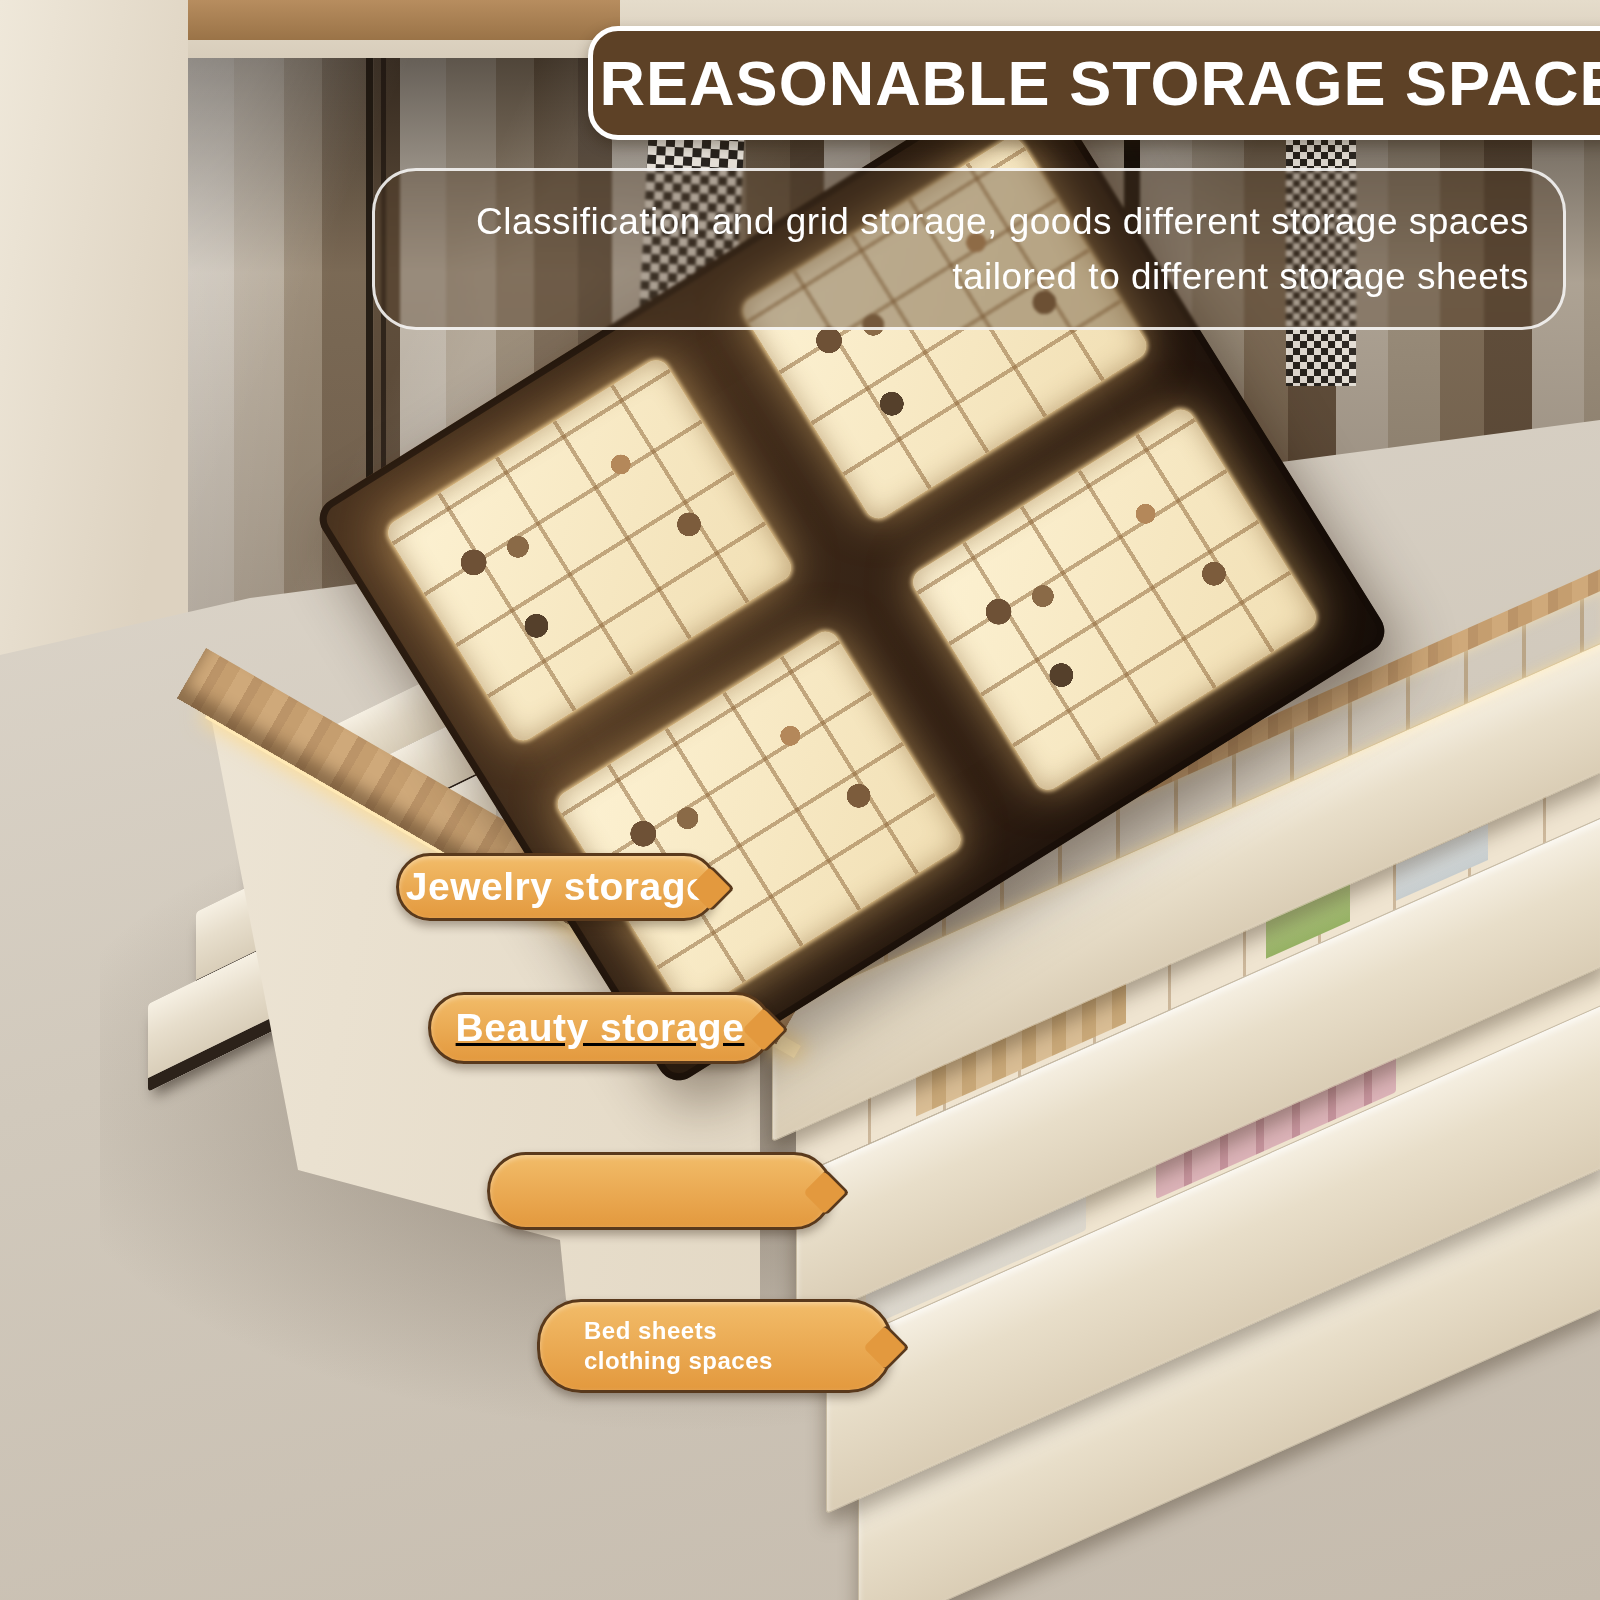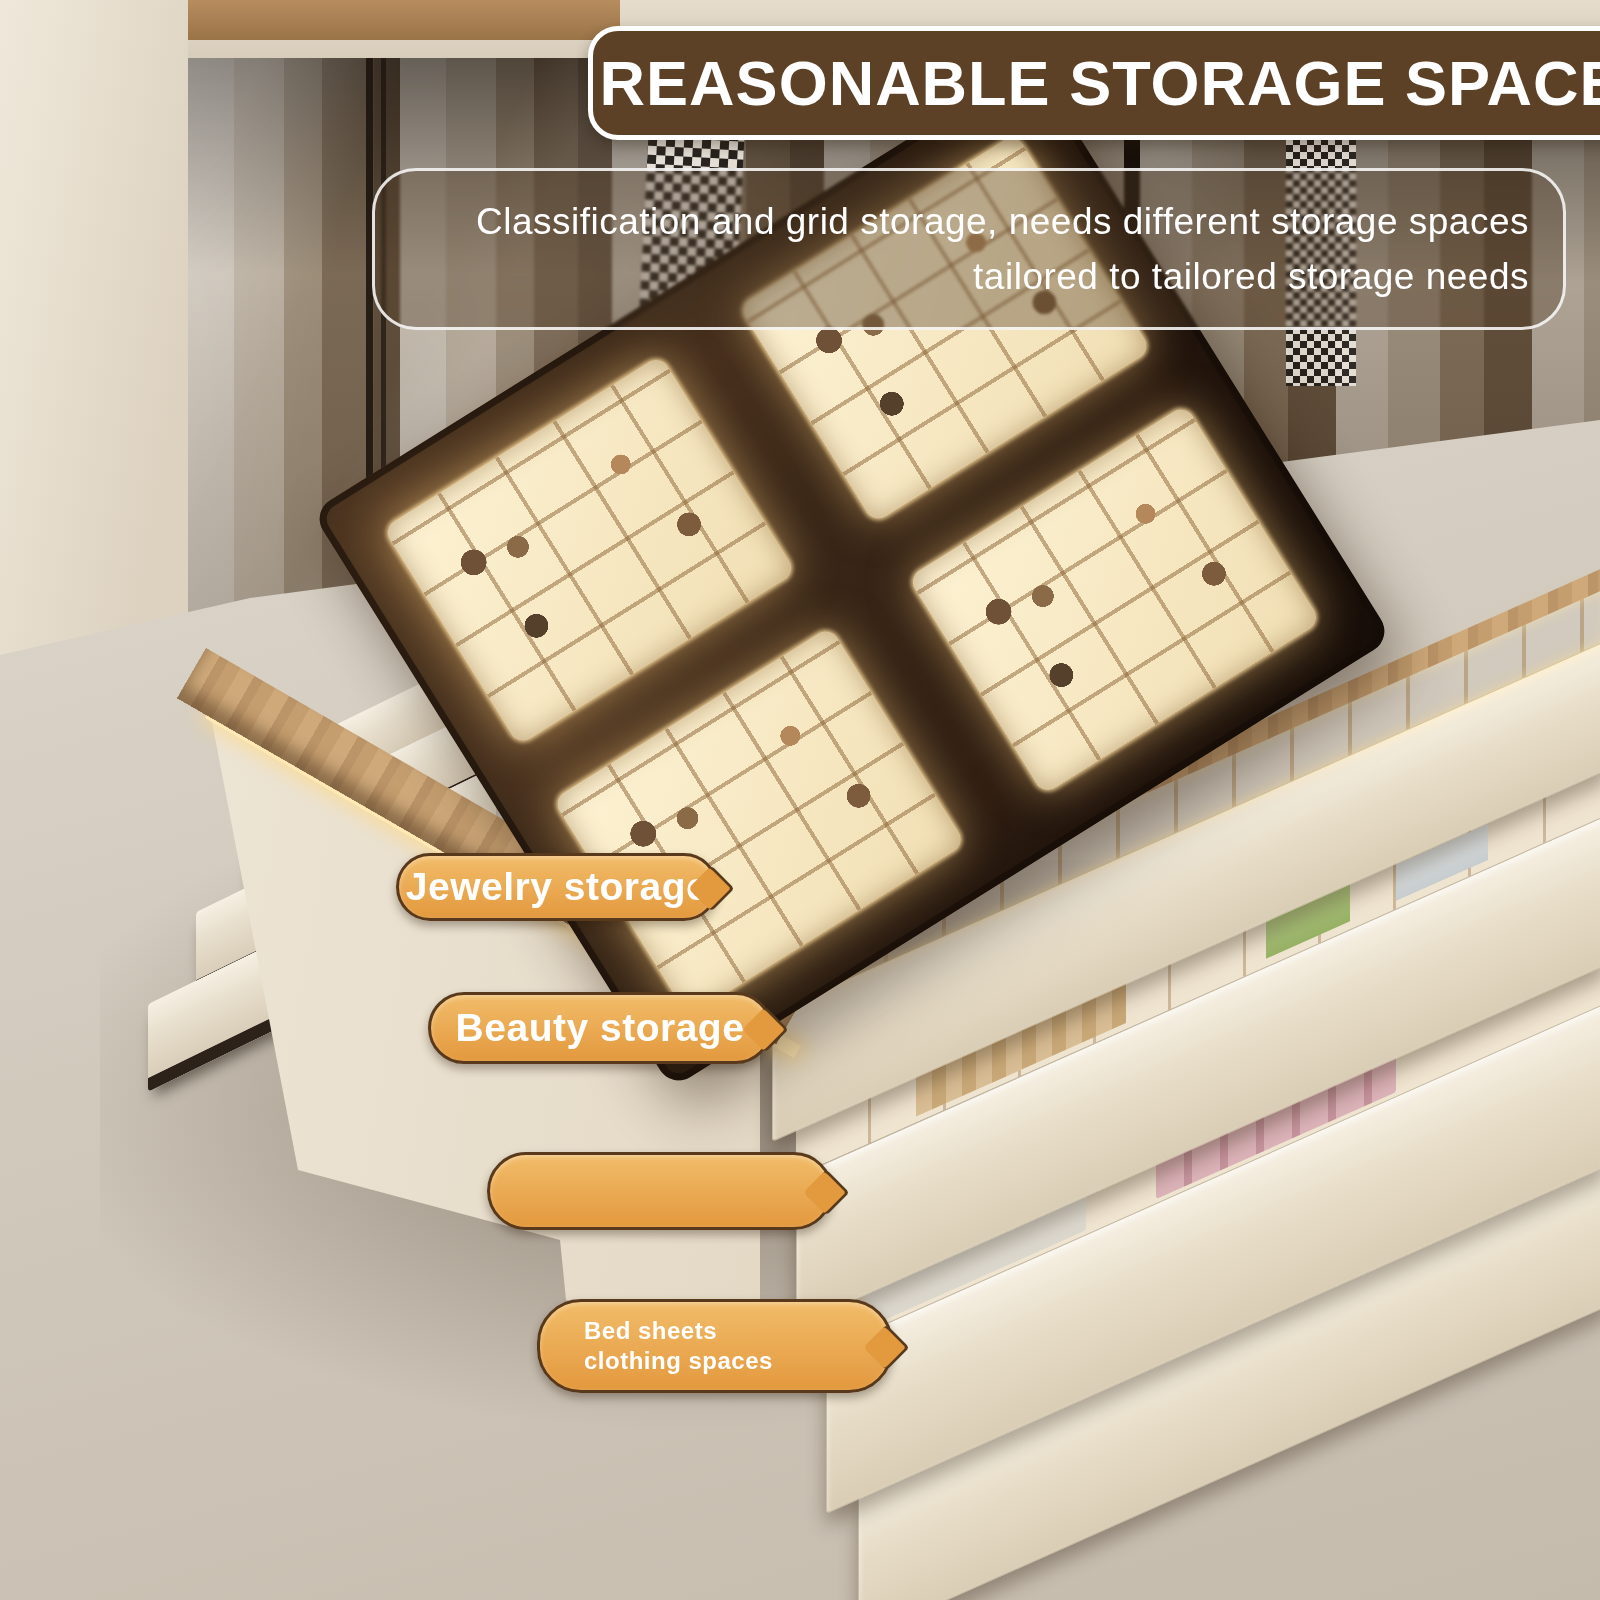--- a/index.html
+++ b/index.html
@@ -139,21 +139,21 @@
     align-items:center;box-sizing:border-box;
     background:linear-gradient(180deg,var(--pill-bg-top,#f2bc69),var(--pill-bg-bottom,#e3993e));
     border:3px solid var(--pill-border,#59391c);border-radius:44px;
     box-shadow:0 5px 10px rgba(40,22,8,.35),inset 0 2px 5px rgba(255,255,255,.35);}
   .pill-line{font-weight:600;font-size:39px;line-height:1.15;letter-spacing:.5px;
     color:var(--pill-text,#fff);white-space:nowrap;font-family:"Liberation Sans",sans-serif;}
   .tip{position:absolute;right:-13px;top:50%;width:30px;height:30px;margin-top:-15px;
     background:var(--pill-bg-bottom,#e3993e);border-top:3px solid var(--pill-border,#59391c);
     border-right:3px solid var(--pill-border,#59391c);transform:rotate(45deg);border-radius:5px;}
   .pill-jewelry{left:396px;top:853px;width:322px;height:68px;}
-  .pill-beauty{left:428px;top:992px;width:344px;height:72px;}
+  .pill-beauty{left:428px;top:992px;width:344px;height:72px;text-decoration:underline;}
   .pill-goods{left:487px;top:1152px;width:346px;height:78px;}
   .pill-bedsheets{left:537px;top:1299px;width:356px;height:94px;
     align-items:flex-start;padding-left:44px;}
   .pill-bedsheets .pill-line{font-size:24px;line-height:1.25;}
 </style>
 </head>
 <body>
 
 <div class="canvas">
 
@@ -212,22 +212,22 @@
     <div class="tray"></div>
     <div class="tray"></div>
     <div class="tray"></div>
   </div>
 
   <div class="banner">
     <span class="banner-text">REASONABLE STORAGE SPACE</span>
   </div>
 
   <div class="desc">
-    <div class="desc-line">Classification and grid storage, needs different storage spaces</div>
-    <div class="desc-line">tailored to tailored storage needs</div>
+    <div class="desc-line">Classification and grid storage, goods different storage spaces</div>
+    <div class="desc-line">tailored to different storage sheets</div>
   </div>
 
   <div class="pill pill-jewelry">
     <span class="pill-line">Jewelry storage</span>
     <span class="tip"></span>
   </div>
   <div class="pill pill-beauty">
     <span class="pill-line">Beauty storage</span>
     <span class="tip"></span>
   </div>

